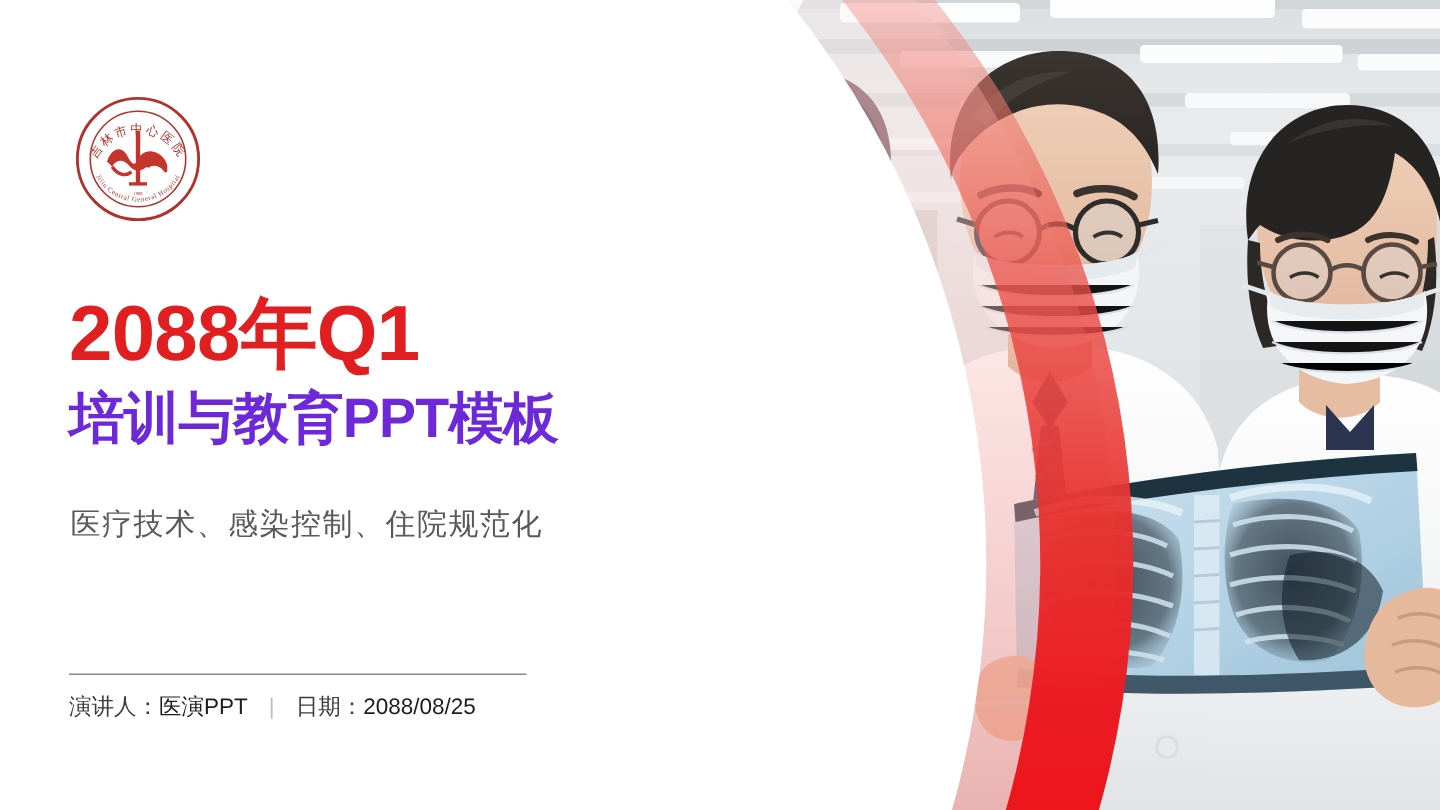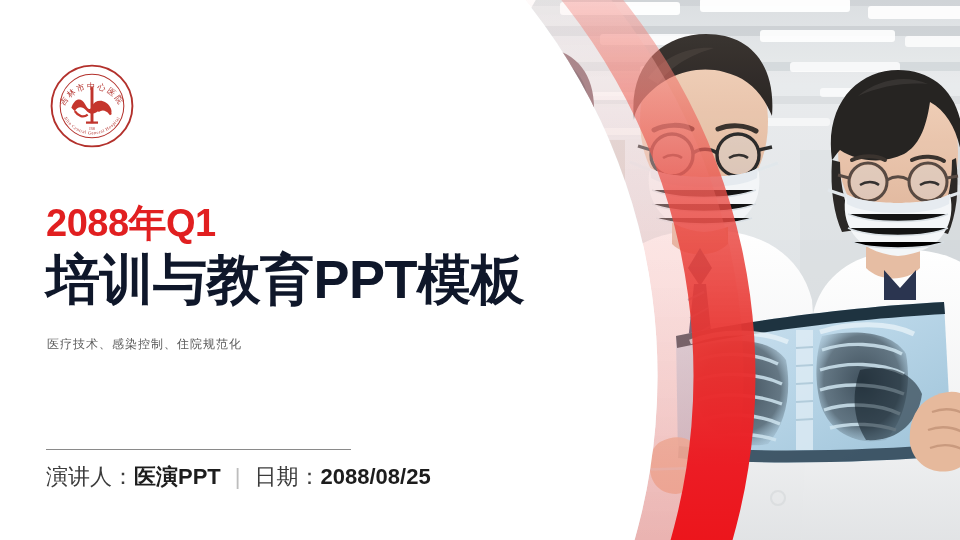--- a/index.html
+++ b/index.html
@@ -12,44 +12,44 @@
   
   .art{position:absolute;left:0;top:0;width:960px;height:540px;}
   .art svg{display:block;width:960px;height:540px;}
 
   
   .logo{position:absolute;left:49px;top:63px;width:86px;height:86px;}
   .logo svg{display:block;width:86px;height:86px;}
 
   .title-block{position:absolute;left:46px;top:196px;width:470px;}
   .title-line1{
-    font-size:38px;font-weight:bold;line-height:54px;
+    font-size:52px;font-weight:bold;line-height:54px;
     color:#e11f20;letter-spacing:-0.5px;white-space:nowrap;
   }
   .title-line2{
-    font-size:54px;font-weight:bold;line-height:54px;
-    color:#0f172a;letter-spacing:-0.5px;white-space:nowrap;
+    font-size:37px;font-weight:bold;line-height:54px;
+    color:#6d28d9;letter-spacing:-0.5px;white-space:nowrap;
     margin-top:2px;
   }
   .subtitle{
     position:absolute;left:47px;top:336px;
-    font-size:12px;color:#5a5a5a;letter-spacing:1px;white-space:nowrap;
+    font-size:20px;color:#5a5a5a;letter-spacing:1px;white-space:nowrap;
   }
 
   .divider{
     position:absolute;left:46px;top:449px;width:305px;height:1px;
     background:#8a8a8a;
   }
   .meta{
     position:absolute;left:46px;top:462px;
-    font-size:22px;color:#3a3a3a;white-space:nowrap;
+    font-size:15px;color:#3a3a3a;white-space:nowrap;
     display:flex;align-items:center;justify-content:flex-end;
   }
   .meta .lbl{color:#3b3b3b;}
-  .meta .val{font-weight:bold;color:#1d1d1d;}
+  .meta .val{font-weight:normal;color:#1d1d1d;}
   .meta .sep{color:#bdbdbd;margin:0 14px;font-weight:normal;}
   .foot{
     position:absolute;left:46px;top:507px;
     font-size:14px;color:#8d8d8d;white-space:nowrap;
   }
 </style>
 </head>
 <body>
 
 <div class="slide">

